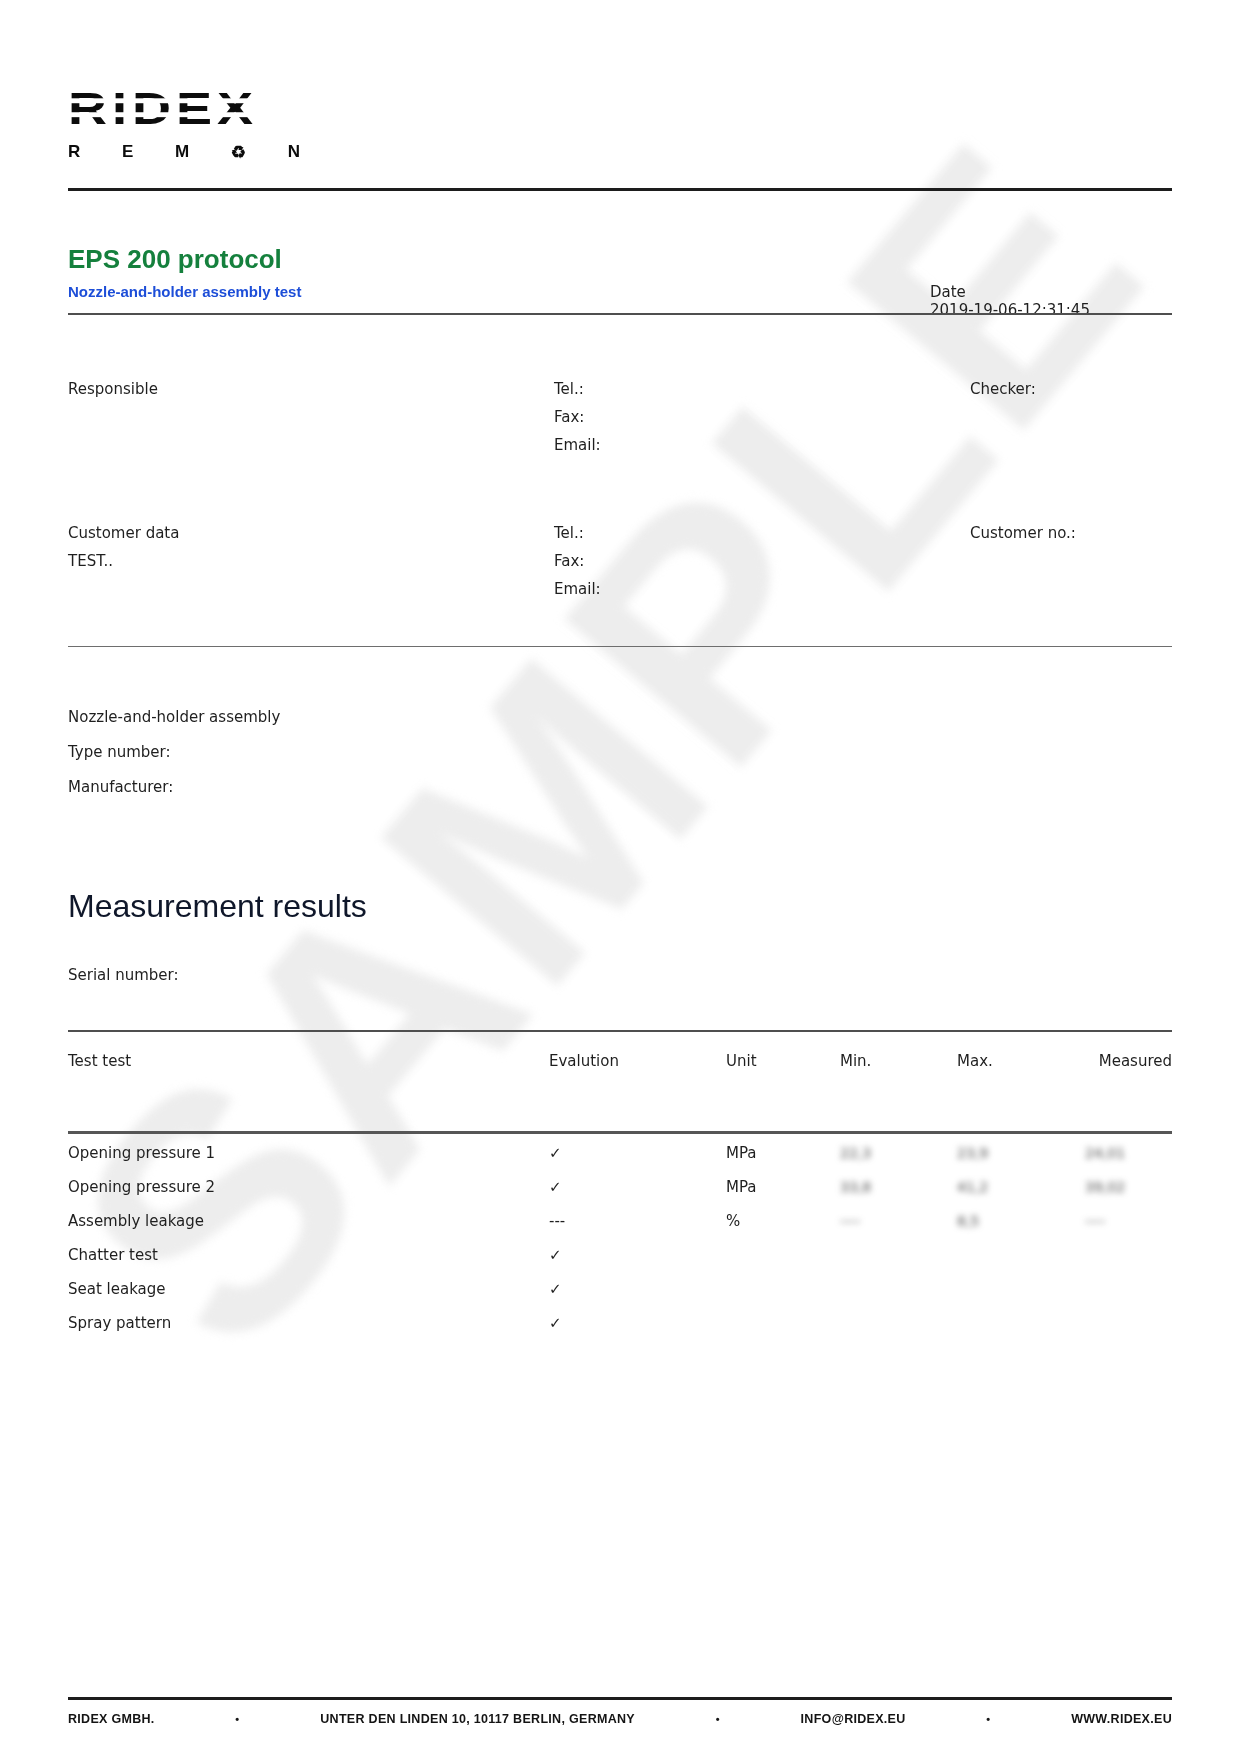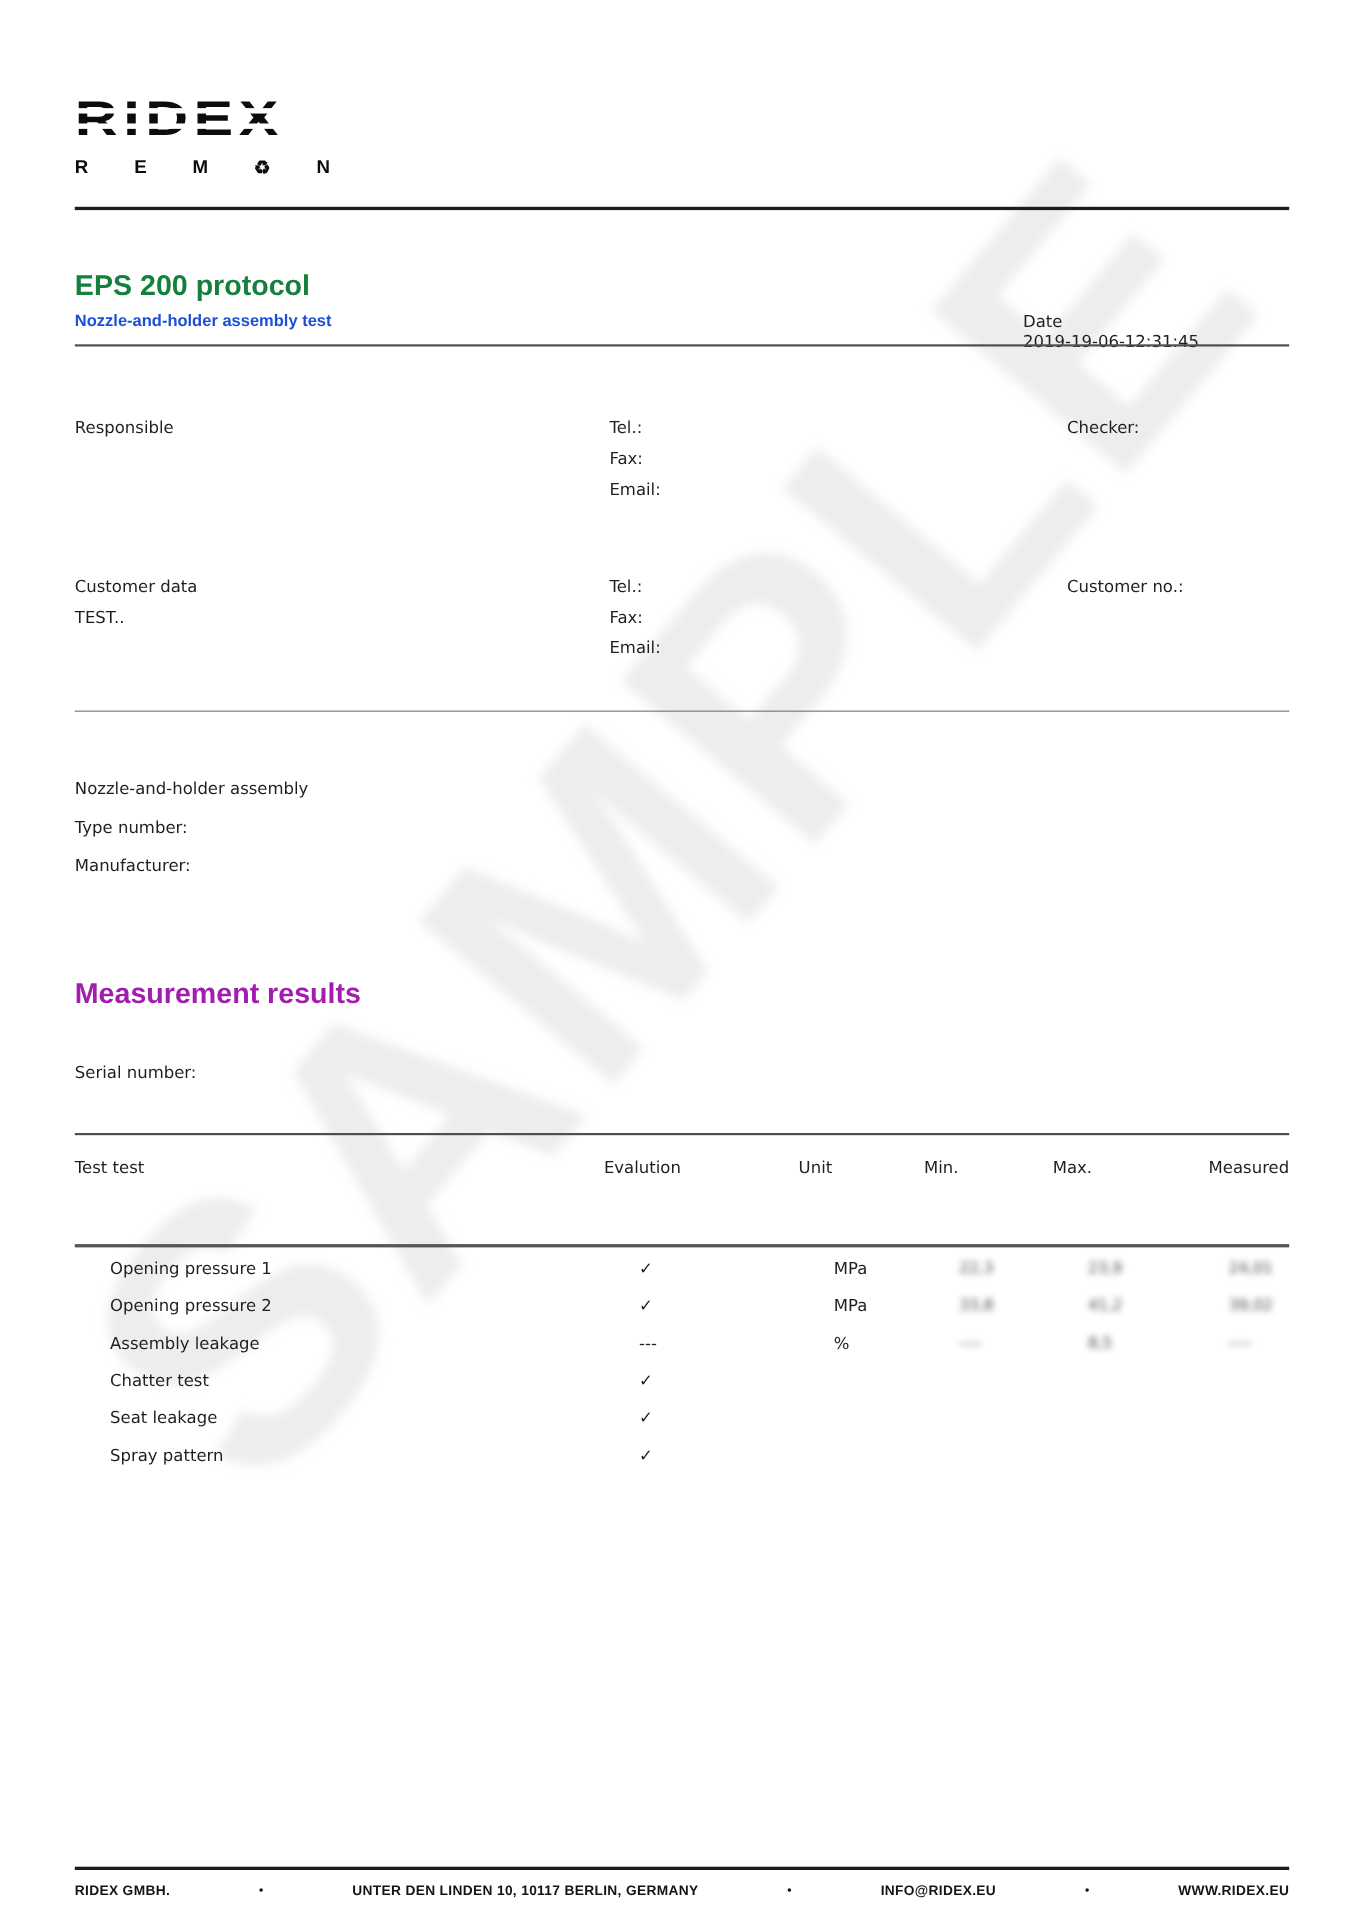--- a/index.html
+++ b/index.html
@@ -87,34 +87,34 @@
   }
 
   .lbl { position: absolute; line-height: 1.25; }
   .col-left  { left: 68px; }
   .col-mid   { left: 554px; }
   .col-right { left: 922px; margin-left: 48px; }
 
   .h2 {
     left: 68px; top: 888px;
     font-family: "Liberation Sans", sans-serif;
-    font-weight: 700; font-size: 26px; color: #a21caf;
+    font-weight: 400; font-size: 32px; color: #0f172a;
   }
 
   
   .thead, .trow {
     position: absolute;
     left: 68px; width: 1104px;
     display: grid;
     grid-template-columns: 481px 177px 114px 117px 128px 87px;
     align-items: start;
   }
   .thead { top: 1052px; }
   .thead .cell-measured { text-align: right; }
-  .trow .cell { line-height: 1; margin-left: 32px; }
+  .trow .cell { line-height: 1; }
   .redacted { filter: blur(3px); color: #4a4a4a; font-size: 14px; }
 
   
   .footer-row {
     position: absolute;
     left: 68px; top: 1712px; width: 1104px;
     display: flex; justify-content: space-between; align-items: center;
     font-family: "Liberation Sans", sans-serif;
     font-weight: 700; font-size: 12.5px; letter-spacing: 0.3px;
     color: #141414; z-index: 1;

